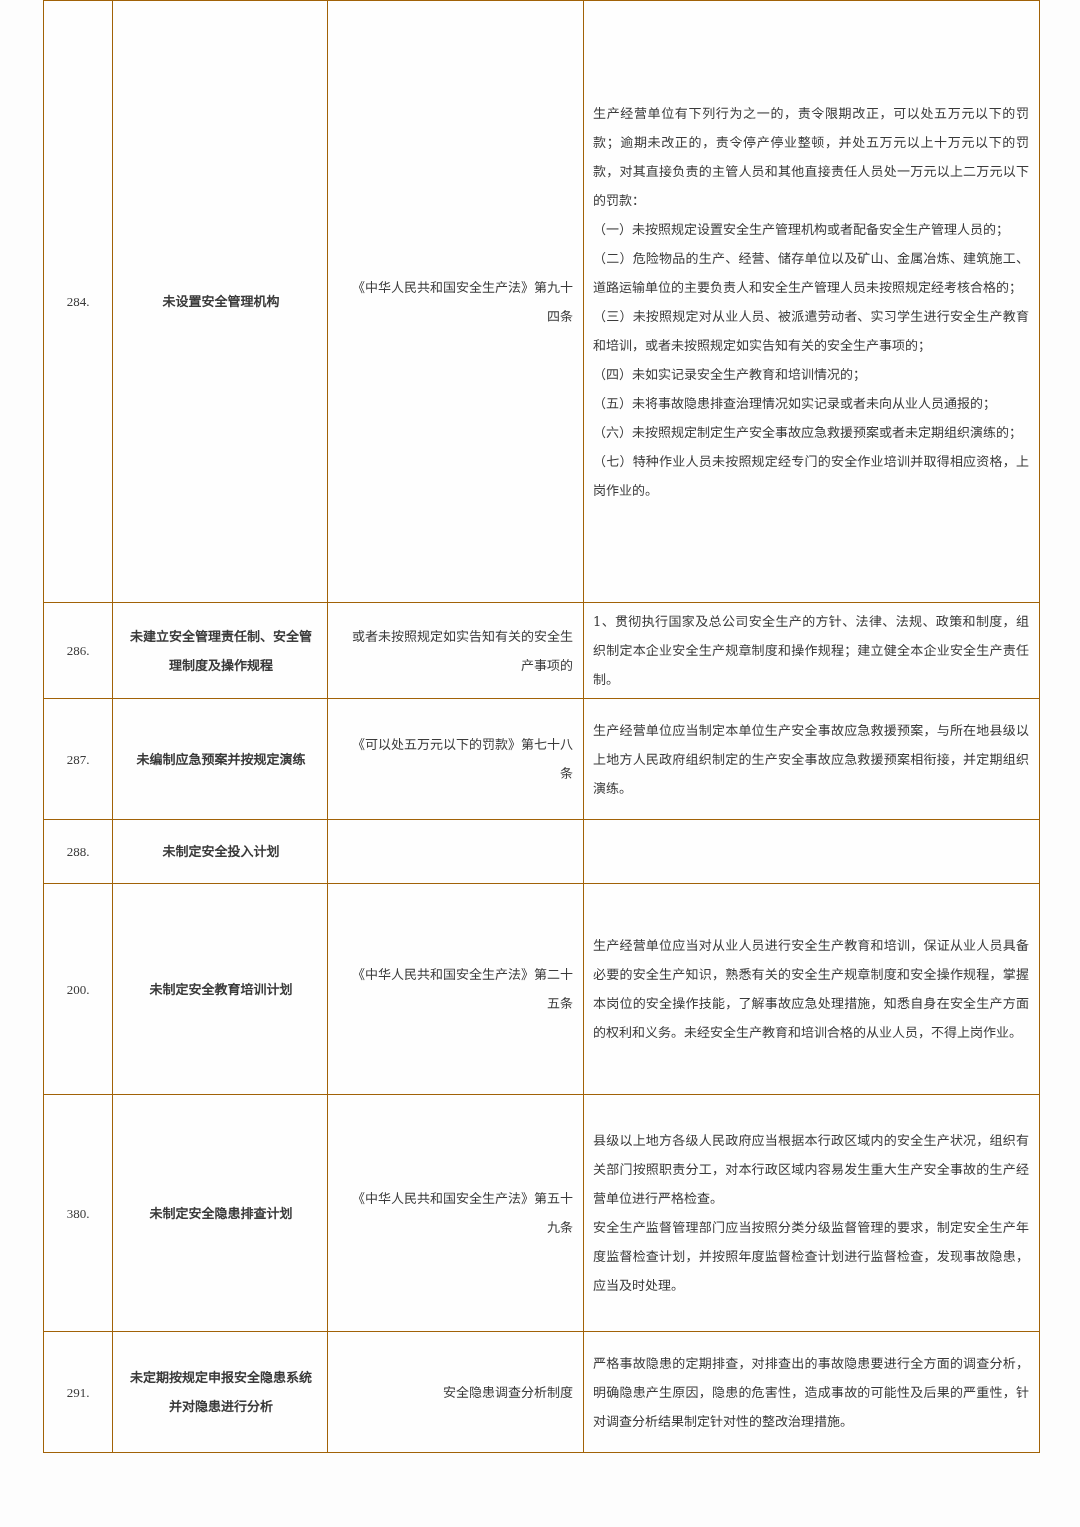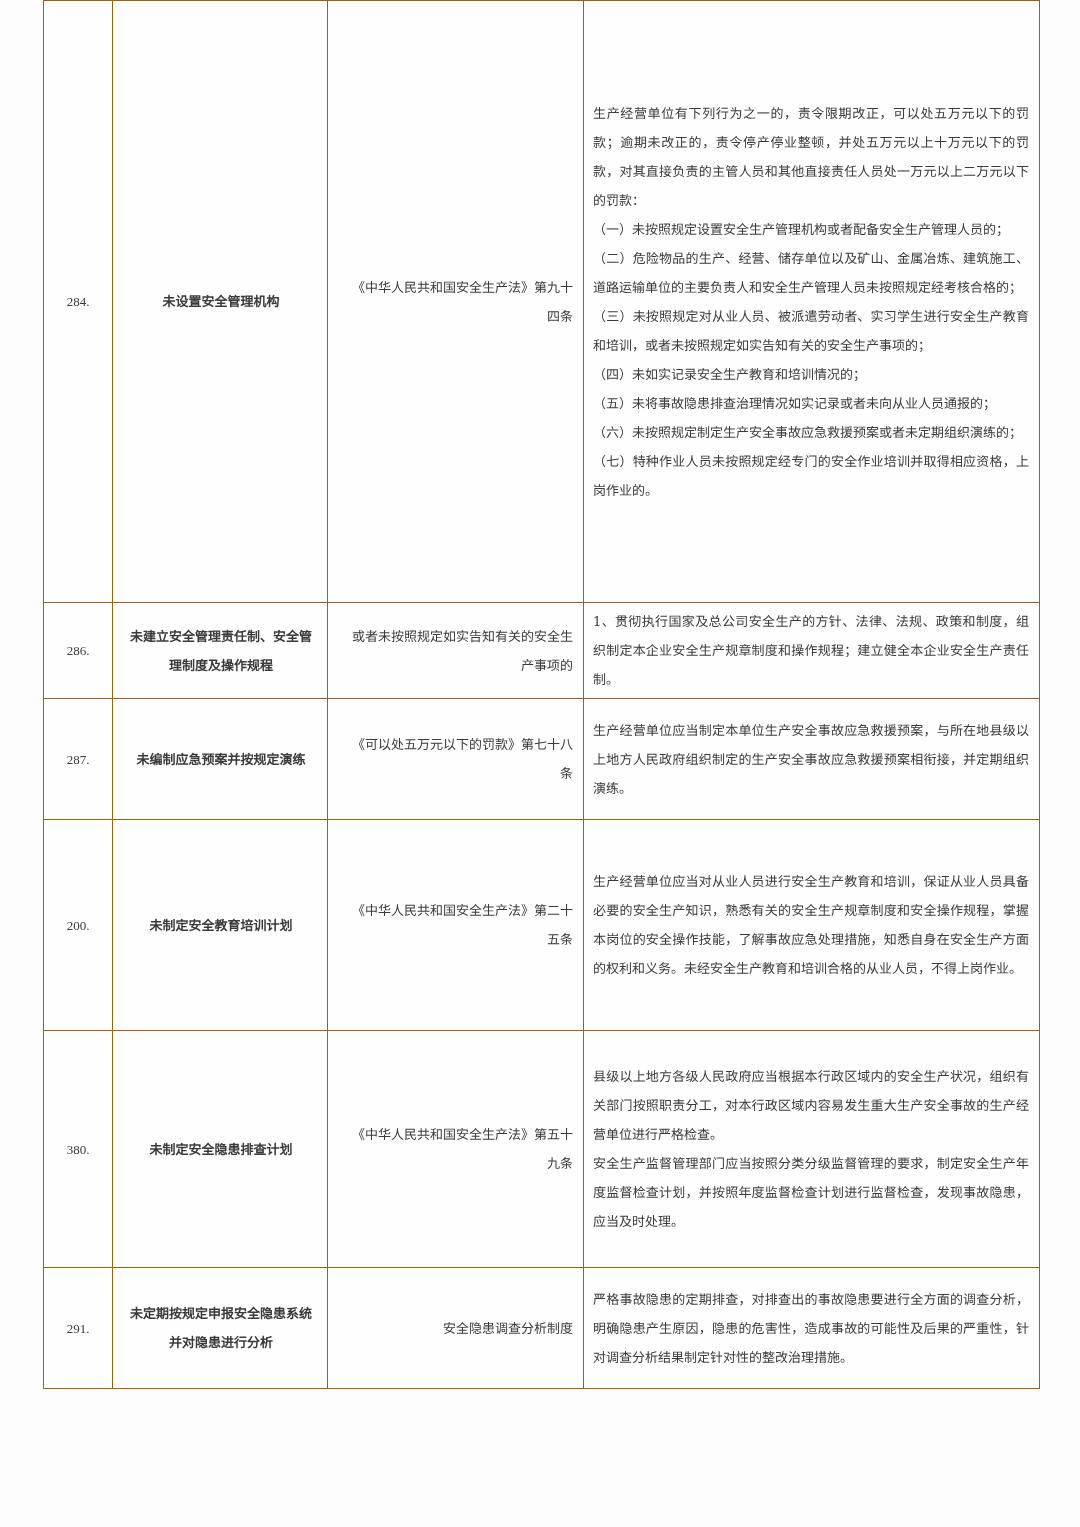--- a/index.html
+++ b/index.html
@@ -86,20 +86,26 @@
         <td class="violation">未建立安全管理责任制、安全管理制度及操作规程</td>
         <td class="basis">或者未按照规定如实告知有关的安全生产事项的</td>
         <td class="detail">1、贯彻执行国家及总公司安全生产的方针、法律、法规、政策和制度，组织制定本企业安全生产规章制度和操作规程；建立健全本企业安全生产责任制。</td>
       </tr>
       <tr class="r3">
         <td class="no">287.</td>
         <td class="violation">未编制应急预案并按规定演练</td>
         <td class="basis">《可以处五万元以下的罚款》第七十八条</td>
         <td class="detail">生产经营单位应当制定本单位生产安全事故应急救援预案，与所在地县级以上地方人民政府组织制定的生产安全事故应急救援预案相衔接，并定期组织演练。</td>
       </tr>
+      <tr class="r4">
+        <td class="no">288.</td>
+        <td class="violation">未制定安全投入计划</td>
+        <td class="basis"></td>
+        <td class="detail"></td>
+      </tr>
       <tr class="r5">
         <td class="no">200.</td>
         <td class="violation">未制定安全教育培训计划</td>
         <td class="basis">《中华人民共和国安全生产法》第二十五条</td>
         <td class="detail">生产经营单位应当对从业人员进行安全生产教育和培训，保证从业人员具备必要的安全生产知识，熟悉有关的安全生产规章制度和安全操作规程，掌握本岗位的安全操作技能，了解事故应急处理措施，知悉自身在安全生产方面的权利和义务。未经安全生产教育和培训合格的从业人员，不得上岗作业。</td>
       </tr>
       <tr class="r6">
         <td class="no">380.</td>
         <td class="violation">未制定安全隐患排查计划</td>
         <td class="basis">《中华人民共和国安全生产法》第五十九条</td>

